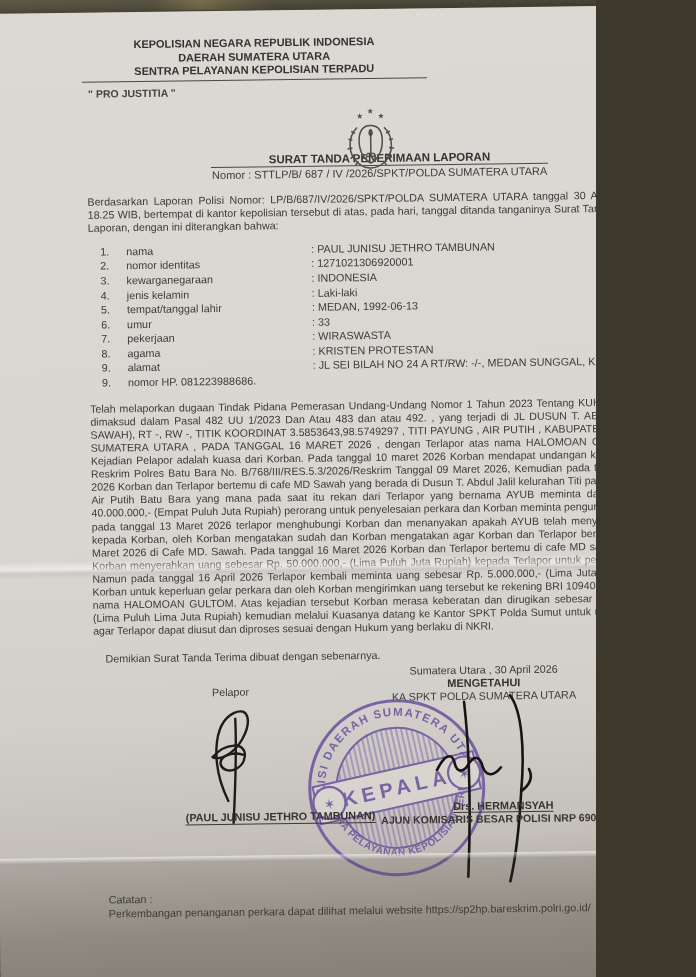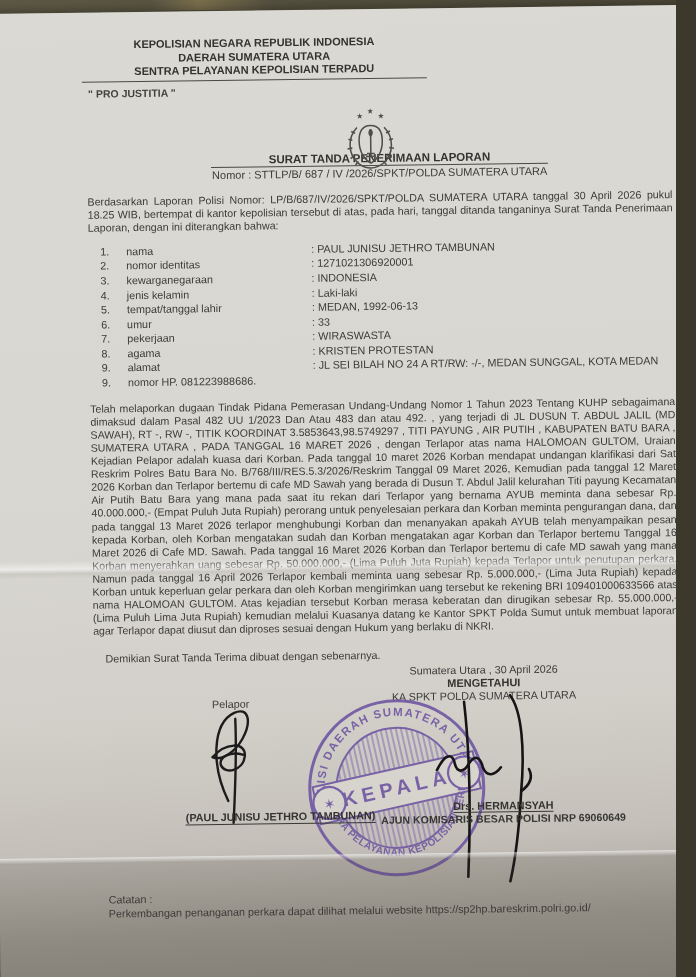--- a/index.html
+++ b/index.html
@@ -1,17 +1,17 @@
 <!DOCTYPE html>
 <html><head>
 <meta charset="utf-8">
 <style>
   html,body{margin:0;padding:0;}
   body{background:#3d382c;font-family:"Liberation Sans","DejaVu Sans",sans-serif;}
-  #photo{position:relative;width:676px;height:977px;overflow:hidden;
+  #photo{position:relative;width:596px;height:977px;overflow:hidden;
     background:linear-gradient(100deg,#5d5946 0%,#55513f 40%,#4c483a 100%);}
   #photo:before{content:"";position:absolute;left:150px;top:0;width:120px;height:10px;
     background:linear-gradient(90deg,transparent,rgba(160,140,90,.5) 40%,transparent);}
   #paper{position:absolute;left:-12px;top:14px;width:722px;height:1030px;
     transform:rotate(-0.75deg);transform-origin:0 0;
     background:linear-gradient(178deg,#dbd9d4 0%,#d8d6d1 50%,#d2cfc9 68%,#c4c0b9 80%,#a7a299 88%,#938e85 100%);
     box-shadow:0 0 14px rgba(0,0,0,.45);}
   .crease1{position:absolute;left:0;top:548px;width:100%;height:18px;
     background:linear-gradient(180deg,rgba(255,255,255,0) 0%,rgba(255,255,255,.5) 45%,rgba(120,115,105,.12) 70%,rgba(255,255,255,0) 100%);}
   .crease2{position:absolute;left:0;top:845px;width:100%;height:6px;
@@ -32,21 +32,21 @@
   .id-row{display:flex;}
   .id-no{width:26px;margin-left:12px;flex:none;}
   .id-label{width:185px;flex:none;}
   .id-val{flex:1;}
   .bodypara{font-size:10.6px;line-height:13.1px;text-align:justify;margin-top:12px;}
   .closing{font-size:10.8px;margin-top:15px;margin-left:12px;}
   .sigarea{position:relative;height:218px;margin-top:4px;}
   .placedate{position:absolute;left:245px;top:0;width:290px;text-align:center;font-size:10.8px;}
   .mengetahui{position:absolute;left:245px;top:13px;width:290px;text-align:center;font-weight:bold;font-size:11px;color:#343331;}
   .katitle{position:absolute;left:245px;top:26px;width:290px;text-align:center;font-size:10.8px;}
-  .pelapor{position:absolute;left:118px;top:31px;font-size:10.8px;}
+  .pelapor{position:absolute;left:118px;top:19px;font-size:10.8px;}
   .stamp{position:absolute;left:212px;top:33px;transform:rotate(-12deg);opacity:.88;}
   .sig-left{position:absolute;left:78px;top:38px;}
   .sig-right{position:absolute;left:330px;top:28px;}
   .rep-name{position:absolute;left:40px;top:144px;width:290px;text-align:center;
     font-size:10.8px;font-weight:bold;color:#343331;}
   .rep-name span{border-bottom:1.4px solid #3a3936;padding-bottom:1px;}
   .off-name{position:absolute;left:258px;top:136px;width:300px;text-align:center;
     font-size:10.8px;font-weight:bold;color:#343331;}
   .off-name span{border-bottom:1.2px solid #3a3936;}
   .off-rank{position:absolute;left:238px;top:149px;width:340px;text-align:center;font-size:10.6px;font-weight:bold;color:#383733;}

